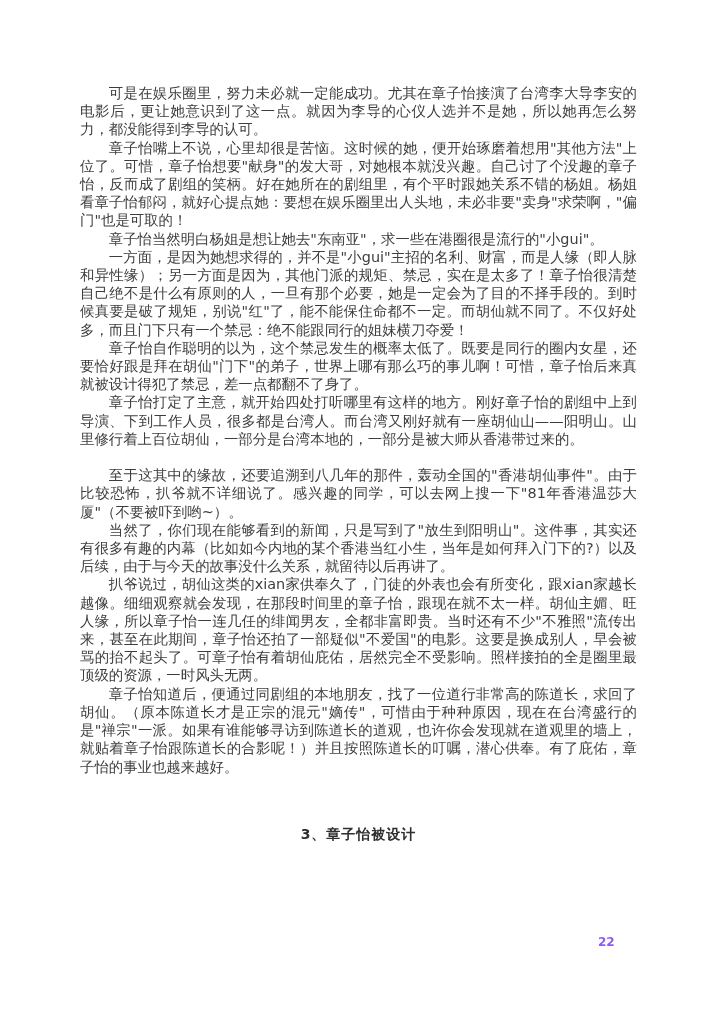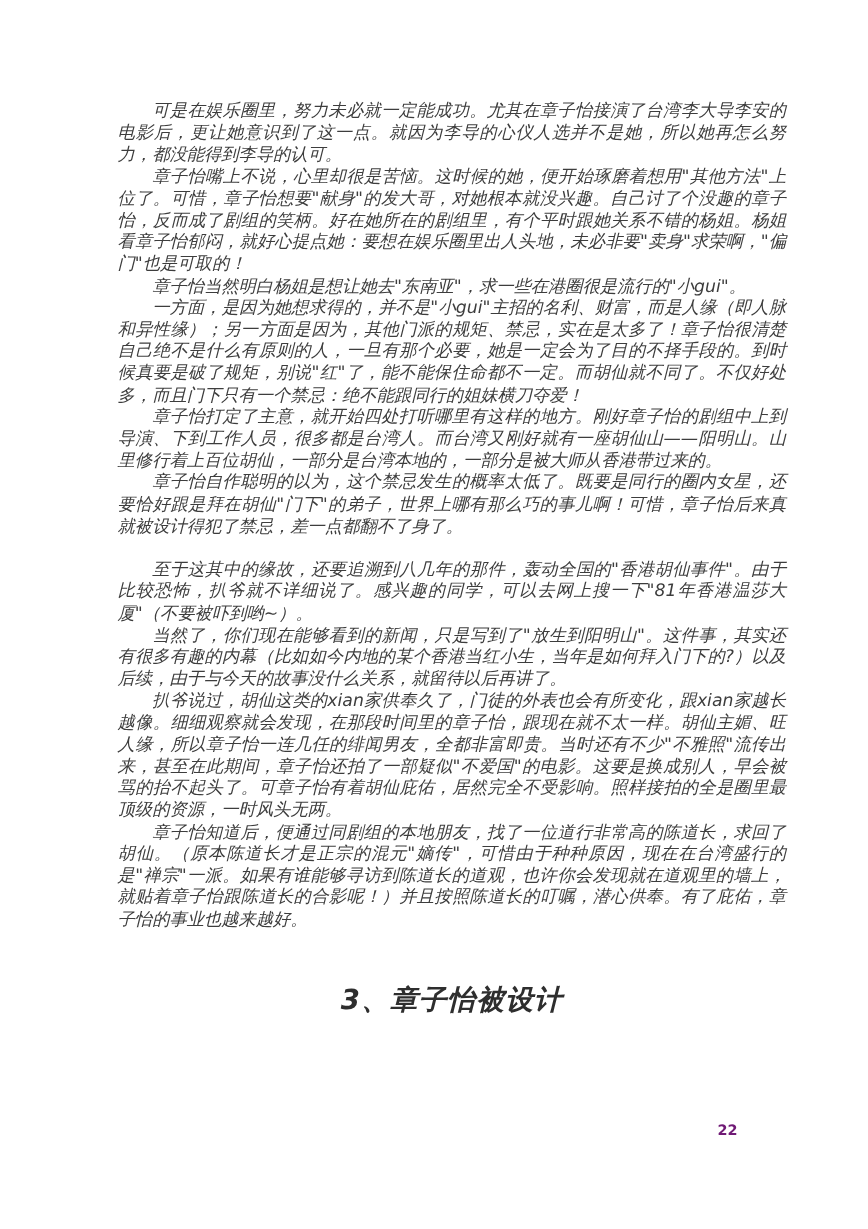--- a/index.html
+++ b/index.html
@@ -10,66 +10,65 @@
   .page {
     position: relative;
     width: 723px;
     height: 1024px;
     background: #ffffff;
     overflow: hidden;
     font-family: "DejaVu Sans", sans-serif;
   }
   .content {
     position: absolute;
-    left: 98px;
+    left: 80px;
     top: 84px;
     width: 557px;
     color: #3d3d3d;
     font-size: 14.4px;
     line-height: 18.2px;
     text-align: justify;
     text-justify: inter-ideograph;
-    font-style: italic;
   }
   .para {
     margin: 0;
     text-indent: 2em;
   }
   .para.gap-before {
     margin-top: 18.2px;
   }
   .heading {
     margin: 49px 0 12px 0;
     text-indent: 0;
     text-align: center;
-    font-size: 23px;
+    font-size: 14px;
     font-weight: bold;
     color: #2e2e2e;
     letter-spacing: 1px;
   }
   .page-number {
     position: absolute;
     left: 598px;
     top: 935px;
     font-size: 12px;
     font-weight: bold;
-    color: #701a75;
+    color: #8b5cf6;
   }
 </style>
 </head>
 <body>
 
 <div class="page">
   <div class="content">
     <p class="para">可是在娱乐圈里，努力未必就一定能成功。尤其在章子怡接演了台湾李大导李安的电影后，更让她意识到了这一点。就因为李导的心仪人选并不是她，所以她再怎么努力，都没能得到李导的认可。</p>
     <p class="para">章子怡嘴上不说，心里却很是苦恼。这时候的她，便开始琢磨着想用"其他方法"上位了。可惜，章子怡想要"献身"的发大哥，对她根本就没兴趣。自己讨了个没趣的章子怡，反而成了剧组的笑柄。好在她所在的剧组里，有个平时跟她关系不错的杨姐。杨姐看章子怡郁闷，就好心提点她：要想在娱乐圈里出人头地，未必非要"卖身"求荣啊，"偏门"也是可取的！</p>
     <p class="para">章子怡当然明白杨姐是想让她去"东南亚"，求一些在港圈很是流行的"小gui"。</p>
     <p class="para">一方面，是因为她想求得的，并不是"小gui"主招的名利、财富，而是人缘（即人脉和异性缘）；另一方面是因为，其他门派的规矩、禁忌，实在是太多了！章子怡很清楚自己绝不是什么有原则的人，一旦有那个必要，她是一定会为了目的不择手段的。到时候真要是破了规矩，别说"红"了，能不能保住命都不一定。而胡仙就不同了。不仅好处多，而且门下只有一个禁忌：绝不能跟同行的姐妹横刀夺爱！</p>
+    <p class="para">章子怡自作聪明的以为，这个禁忌发生的概率太低了。既要是同行的圈内女星，还要恰好跟是拜在胡仙"门下"的弟子，世界上哪有那么巧的事儿啊！可惜，章子怡后来真就被设计得犯了禁忌，差一点都翻不了身了。</p>
     <p class="para">章子怡打定了主意，就开始四处打听哪里有这样的地方。刚好章子怡的剧组中上到导演、下到工作人员，很多都是台湾人。而台湾又刚好就有一座胡仙山——阳明山。山里修行着上百位胡仙，一部分是台湾本地的，一部分是被大师从香港带过来的。</p>
-    <p class="para">章子怡自作聪明的以为，这个禁忌发生的概率太低了。既要是同行的圈内女星，还要恰好跟是拜在胡仙"门下"的弟子，世界上哪有那么巧的事儿啊！可惜，章子怡后来真就被设计得犯了禁忌，差一点都翻不了身了。</p>
     <p class="para gap-before">至于这其中的缘故，还要追溯到八几年的那件，轰动全国的"香港胡仙事件"。由于比较恐怖，扒爷就不详细说了。感兴趣的同学，可以去网上搜一下"81年香港温莎大厦"（不要被吓到哟~）。</p>
     <p class="para">当然了，你们现在能够看到的新闻，只是写到了"放生到阳明山"。这件事，其实还有很多有趣的内幕（比如如今内地的某个香港当红小生，当年是如何拜入门下的?）以及后续，由于与今天的故事没什么关系，就留待以后再讲了。</p>
     <p class="para">扒爷说过，胡仙这类的xian家供奉久了，门徒的外表也会有所变化，跟xian家越长越像。细细观察就会发现，在那段时间里的章子怡，跟现在就不太一样。胡仙主媚、旺人缘，所以章子怡一连几任的绯闻男友，全都非富即贵。当时还有不少"不雅照"流传出来，甚至在此期间，章子怡还拍了一部疑似"不爱国"的电影。这要是换成别人，早会被骂的抬不起头了。可章子怡有着胡仙庇佑，居然完全不受影响。照样接拍的全是圈里最顶级的资源，一时风头无两。</p>
     <p class="para">章子怡知道后，便通过同剧组的本地朋友，找了一位道行非常高的陈道长，求回了胡仙。（原本陈道长才是正宗的混元"嫡传"，可惜由于种种原因，现在在台湾盛行的是"禅宗"一派。如果有谁能够寻访到陈道长的道观，也许你会发现就在道观里的墙上，就贴着章子怡跟陈道长的合影呢！）并且按照陈道长的叮嘱，潜心供奉。有了庇佑，章子怡的事业也越来越好。</p>
     <h2 class="heading">3、章子怡被设计</h2>
   </div>
   <div class="page-number">22</div>
 </div>
 
 </body></html>

